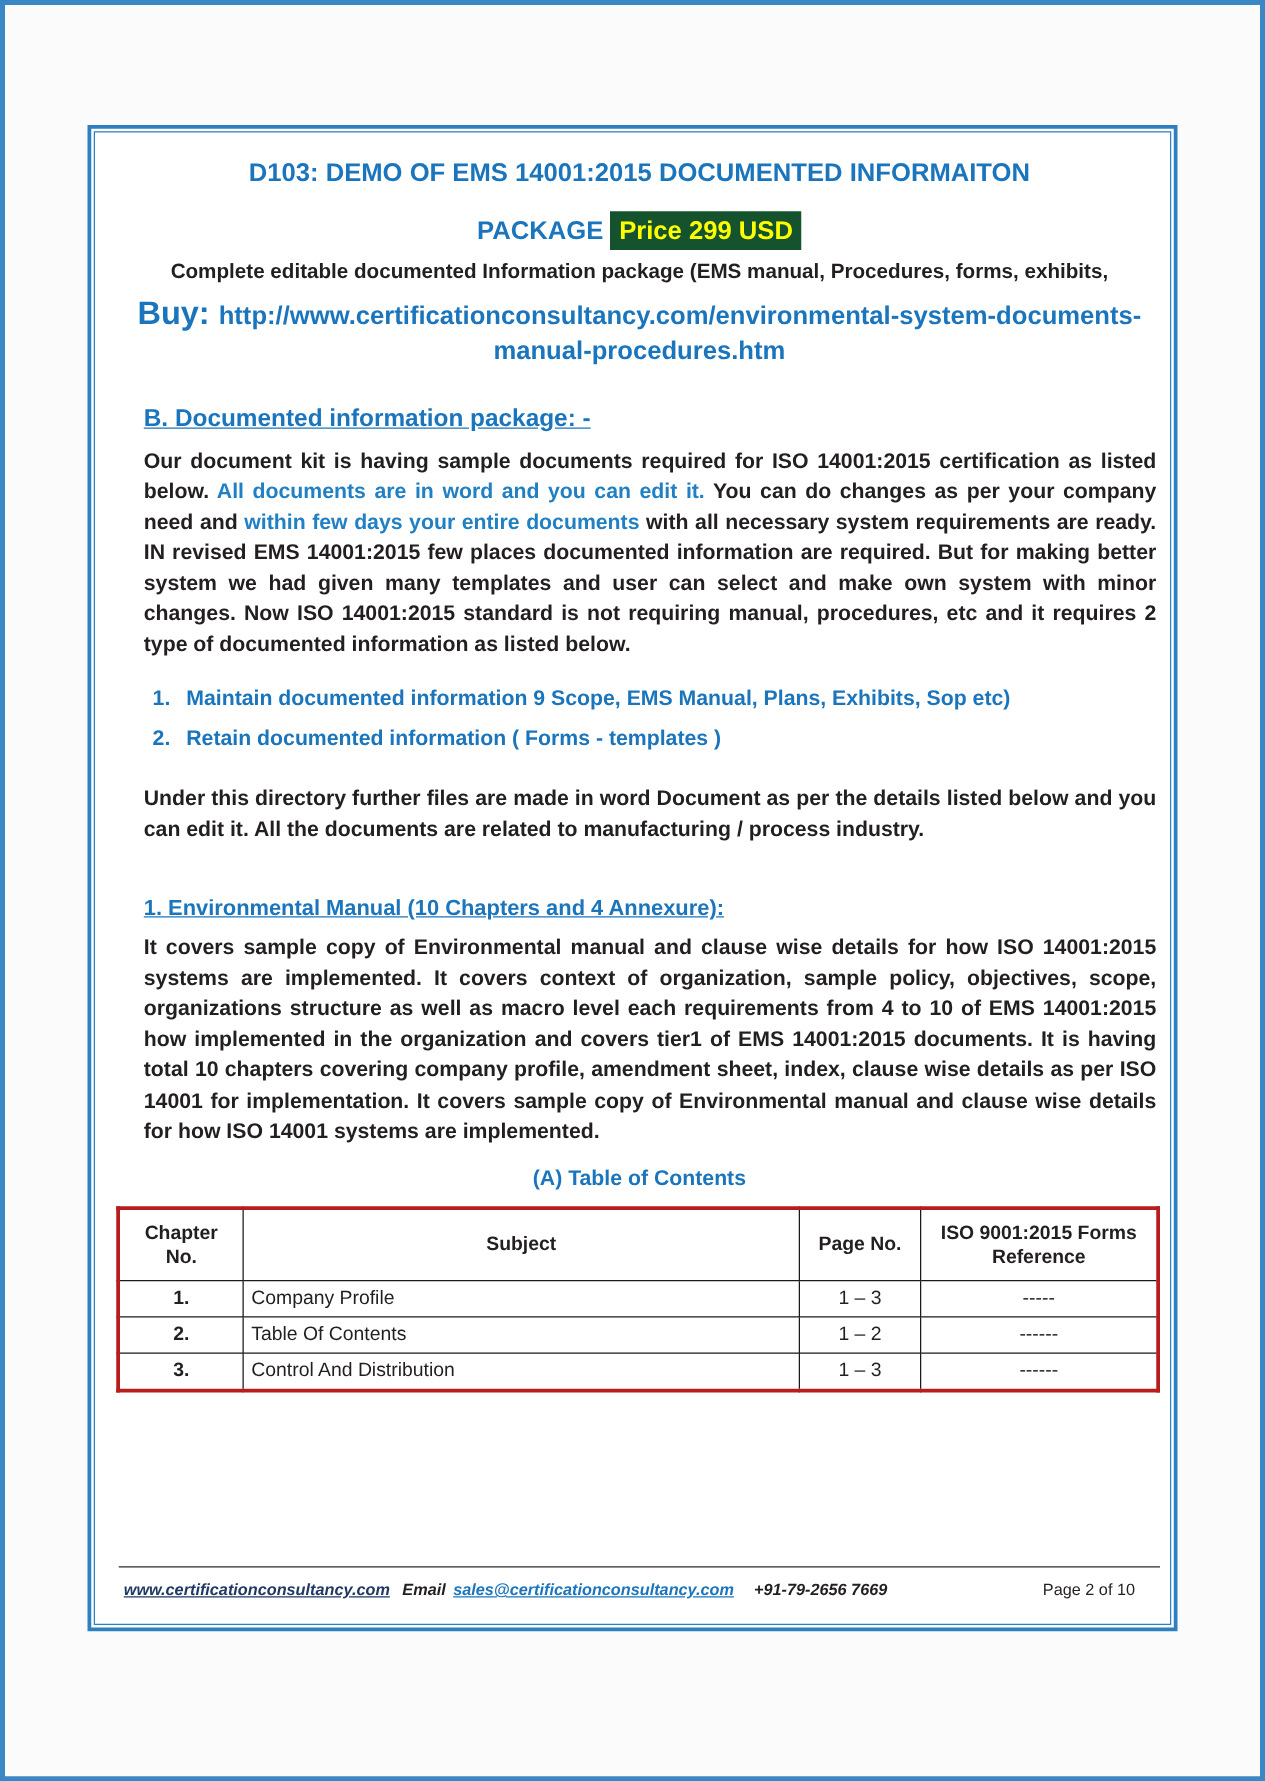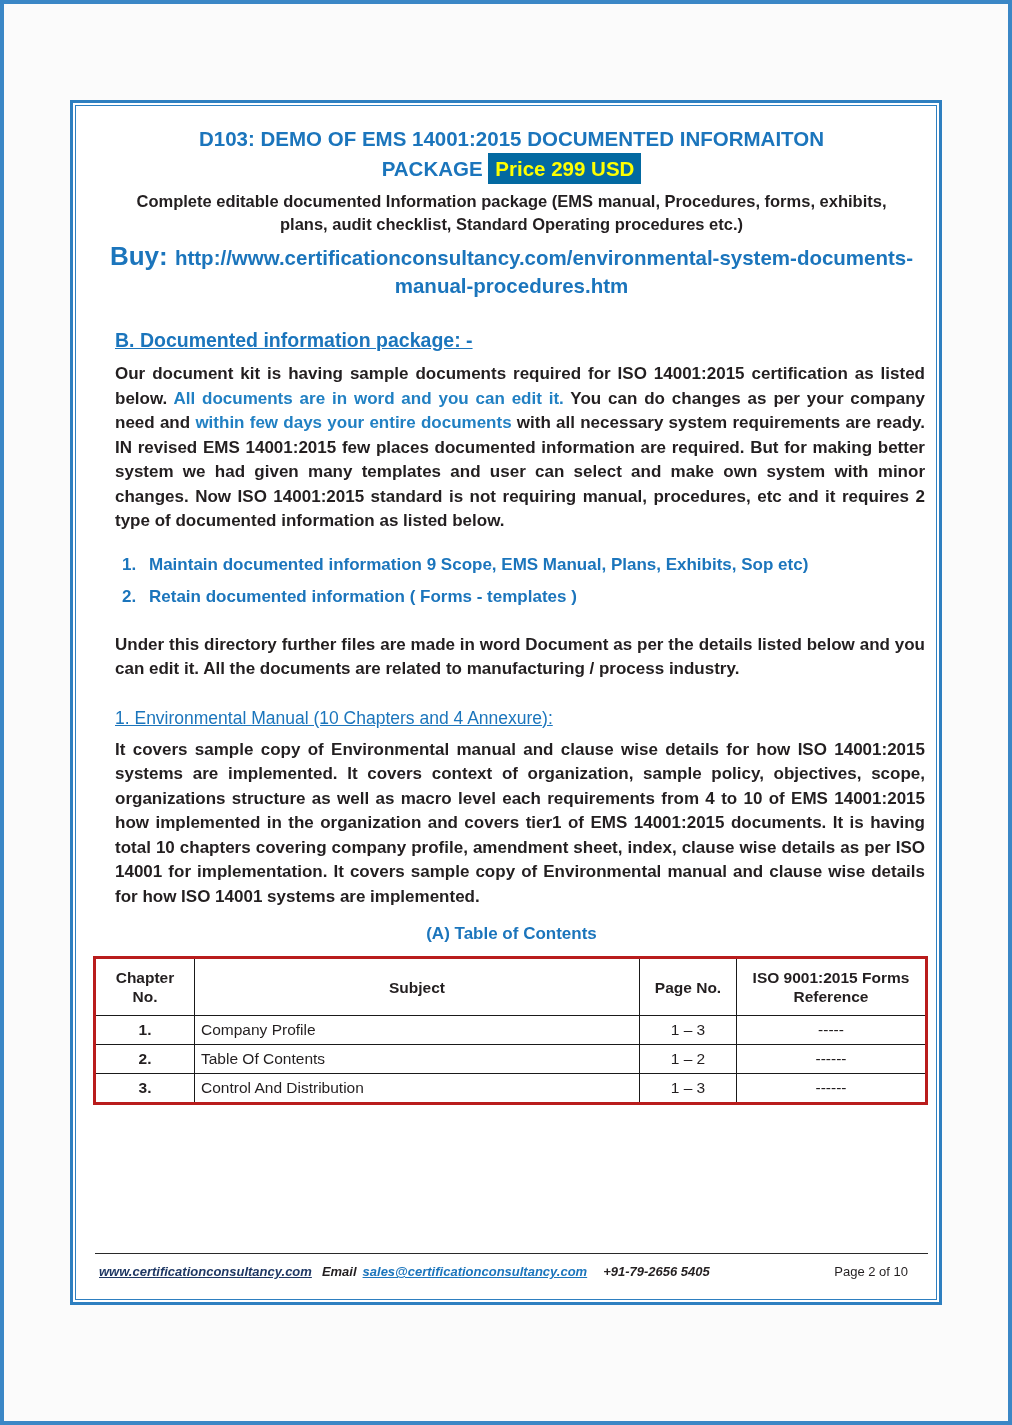--- a/index.html
+++ b/index.html
@@ -24,22 +24,22 @@
     padding: 12px 6px 0 17px;
     display: flex; flex-direction: column;
     overflow: hidden;
   }
   .title {
     text-align: center; color: #1b75bc;
     font-size: 20.5px; font-weight: bold; line-height: 29px;
     margin: 6px 0 6px;
   }
   .price {
-    background: #0369a1; color: #ffff00;
-    padding: 1px 7px; display: inline-block;
+    background: #14532d; color: #ffff00;
+    padding: 1px 7px; display: inline-block; margin-top: 16px;
   }
   .subtitle {
     text-align: center; font-weight: bold;
     font-size: 16.5px; line-height: 22.5px; color: #231f20;
   }
   .buy {
     text-align: center; color: #1b75bc; font-weight: bold;
     font-size: 20.5px; line-height: 28px; margin-top: 7px;
   }
   .buy-label { font-size: 26px; }
@@ -52,22 +52,22 @@
     text-align: justify; margin: 0 5px 0 22px;
   }
   .t-blue { color: #2180c3; }
   .doc-list {
     margin: 19px 5px 0 22px; padding-left: 26px;
     color: #1b75bc; font-weight: bold; font-size: 17px;
   }
   .doc-list li { line-height: 23px; margin-bottom: 9px; padding-left: 8px; }
   .note-para { margin-top: 16px; }
   .manual-heading {
-    color: #1b75bc; font-size: 17.5px; font-weight: normal;
-    text-decoration: underline; margin: 26px 5px 9px 22px;
+    color: #1b75bc; font-size: 17.5px; font-weight: bold;
+    text-decoration: underline; margin: 40px 5px 9px 22px;
   }
   .toc-title {
     text-align: center; color: #1b75bc; font-weight: bold;
     font-size: 17px; margin: 15px 0 12px;
   }
   table.toc {
     width: calc(100% - 2px);
     border-collapse: collapse;
     border: 3px solid #b91c1c;
     font-size: 15.5px; color: #231f20;
@@ -107,21 +107,20 @@
 <div class="page">
   <div class="page-inner">
 
     <h1 class="title">
       <span>D103: DEMO OF EMS 14001:2015 DOCUMENTED INFORMAITON</span><br>
       <span>PACKAGE </span><span class="price">Price 299 USD</span>
     </h1>
 
     <p class="subtitle">
       <span>Complete editable documented Information package (EMS manual, Procedures, forms, exhibits,</span><br>
-      <span>plans, audit checklist, Standard Operating procedures etc.)</span>
     </p>
 
     <p class="buy">
       <span class="buy-label">Buy: </span><span class="buy-url">http://www.certificationconsultancy.com/environmental-system-documents-manual-procedures.htm</span>
     </p>
 
     <h2 class="section-heading">B. Documented information package: -</h2>
 
     <p class="para"><span>Our document kit is having sample documents required for ISO 14001:2015 certification as listed below. </span><span class="t-blue">All documents are in word and you can edit it. </span><span>You can do changes as per your company need and </span><span class="t-blue">within few days your entire documents </span><span>with all necessary system requirements are ready. IN revised EMS 14001:2015 few places documented information are required. But for making better system we had given many templates and user can select and make own system with minor changes. Now ISO 14001:2015 standard is not requiring manual, procedures, etc and it requires 2 type of documented information as listed below.</span></p>
 
@@ -174,19 +173,19 @@
         </tr>
       </tbody>
     </table>
 
     <div class="footer-area">
       <div class="footer-rule"></div>
       <div class="footer-row">
         <span class="link-dark">www.certificationconsultancy.com</span>
         <span class="email-label">Email</span>
         <span class="link-blue">sales@certificationconsultancy.com</span>
-        <span class="phone">+91-79-2656 5405</span>
+        <span class="phone">+91-79-2656 7669</span>
         <span class="page-indicator">Page 2 of 10</span>
       </div>
     </div>
 
   </div>
 </div>
 
 </body></html>

